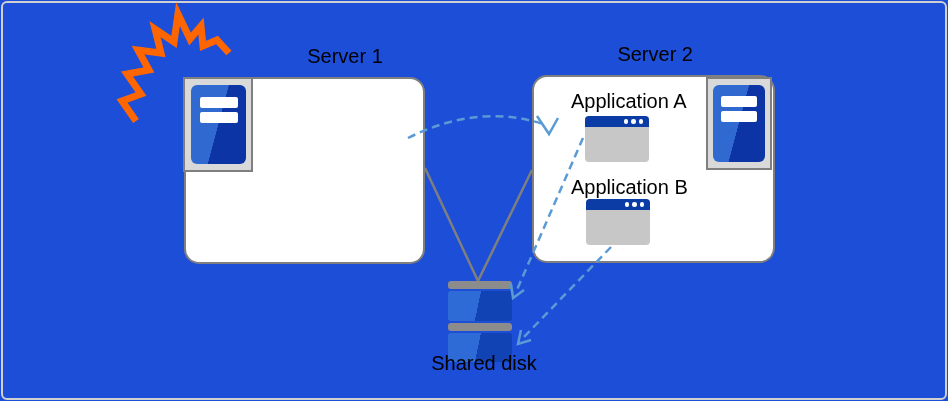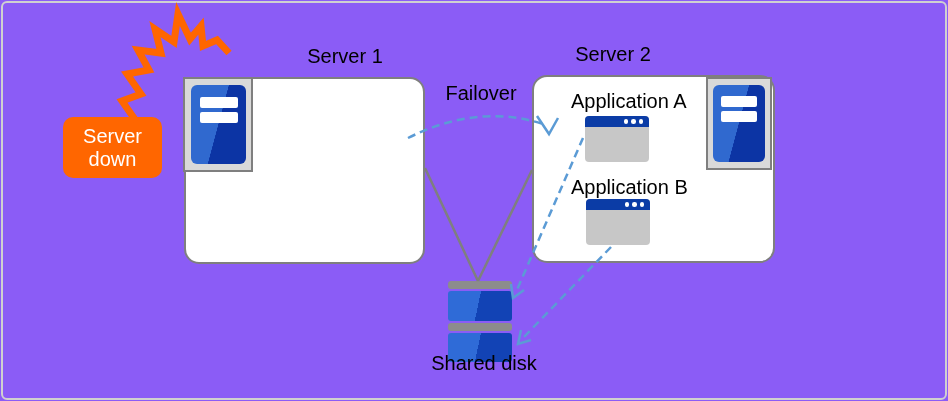--- a/index.html
+++ b/index.html
@@ -1,17 +1,17 @@
 <!DOCTYPE html>
 <html><head>
 <meta charset="utf-8">
 <style>
   html,body { margin:0; padding:0; background:#fff; }
   .stage {
-    position:relative; width:948px; height:401px; background:#8b5cf6;
+    position:relative; width:948px; height:401px; background:#1d4ed8;
     font-family:"Liberation Sans", sans-serif; overflow:hidden;
   }
   .frame {
     position:absolute; left:1px; top:1px; right:1px; bottom:1px;
     border:2px solid #d0d0d0; border-radius:6px;
   }
   .label {
     position:absolute; color:#000; font-size:20px; line-height:23px;
     text-align:center; white-space:nowrap;
   }
@@ -63,21 +63,21 @@
   <div class="frame"></div>
 
   <div class="label" style="left:265px; top:45px; width:160px;">Server 1</div>
   <div class="box" style="left:184px; top:77px; width:241px; height:187px;"></div>
   <div class="panel" style="left:183px; top:77px; width:70px; height:95px;"></div>
   <div class="tower" style="left:191px; top:85px; width:55px; height:79px;">
     <span class="slot" style="left:9px; top:12px; width:38px; height:11px;"></span>
     <span class="slot" style="left:9px; top:27px; width:38px; height:11px;"></span>
   </div>
 
-  <div class="label" style="left:533px; top:43px; width:160px;">Server 2</div>
+  <div class="label" style="left:533px; top:43px; width:160px;text-align:right;">Server 2</div>
   <div class="box" style="left:532px; top:75px; width:243px; height:188px;"></div>
   <div class="panel" style="left:706px; top:77px; width:66px; height:93px;"></div>
   <div class="tower" style="left:713px; top:85px; width:52px; height:77px;">
     <span class="slot" style="left:8px; top:11px; width:36px; height:11px;"></span>
     <span class="slot" style="left:8px; top:26px; width:36px; height:11px;"></span>
   </div>
 
   <div class="label" style="left:571px; top:90px; text-align:right;">Application A</div>
   <div class="winicon" style="left:585px; top:116px;">
     <span class="titlebar"></span>
@@ -91,25 +91,21 @@
   <div class="label" style="left:571px; top:176px; text-align:center;">Application B</div>
   <div class="winicon" style="left:586px; top:199px;">
     <span class="titlebar"></span>
     <span class="dots">
       <span class="dot"></span>
         <span class="dot"></span>
         <span class="dot"></span>
     </span>
   </div>
 
-  <div class="label" style="left:401px; top:82px; width:160px;">Failover</div>
 
-  <div class="callout">
-    <span class="txt">Server down</span>
-  </div>
 
   <div class="disk-bar" style="top:281px;"></div>
   <div class="disk-blue" style="top:291px; height:30px;"></div>
   <div class="disk-bar" style="top:323px;"></div>
   <div class="disk-blue" style="top:333px; height:29px;"></div>
   <div class="label" style="left:404px; top:352px; width:160px;">Shared disk</div>
 
   <svg class="overlay" width="948" height="401" viewBox="0 0 948 401">
 
     <polyline points="136,121 122,101 141,94 127,74 149,70 138,50 161,53 155,29 174,42 178,14 190,39 201,26 203,46 217,40 229,53" fill="none" stroke="#ff6600" stroke-width="7" stroke-linejoin="miter"></polyline>

